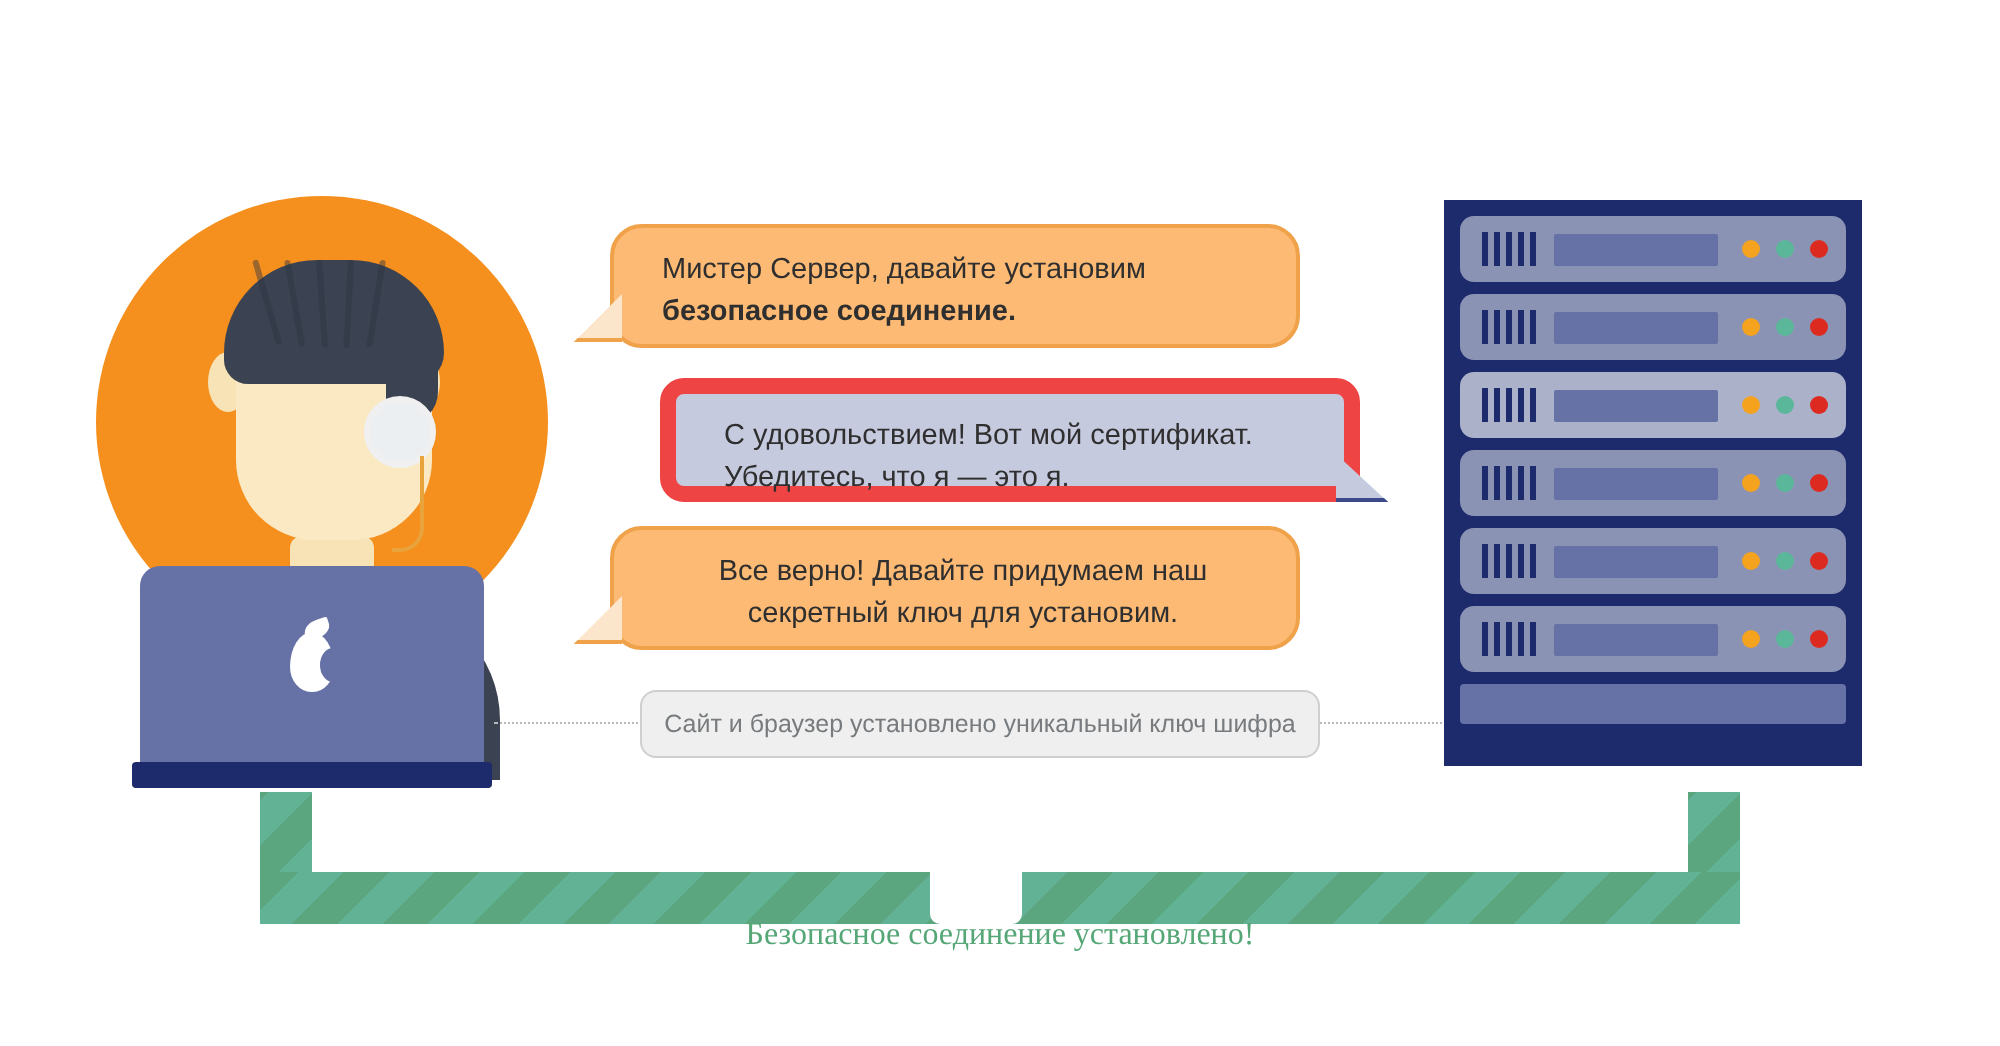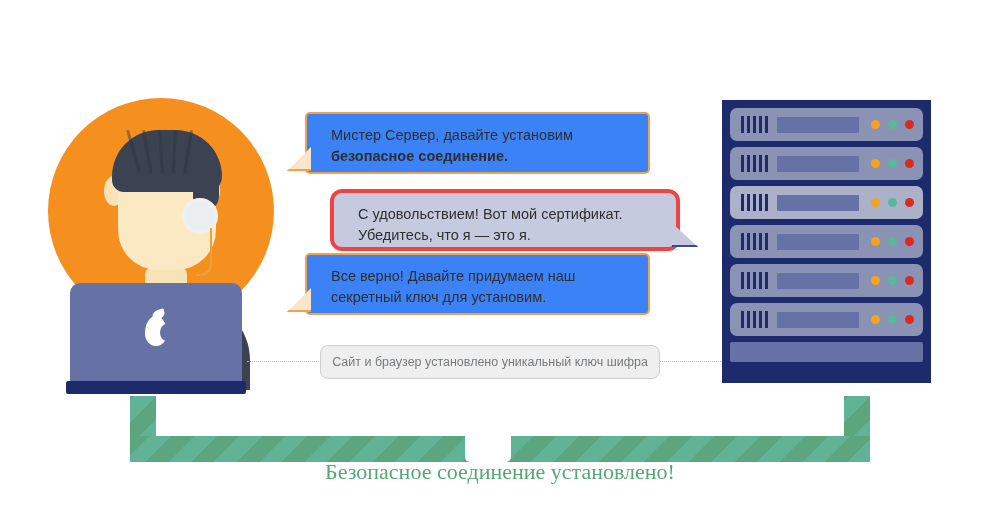--- a/index.html
+++ b/index.html
@@ -75,30 +75,30 @@
   }
   .pear-bite{position:absolute;left:160px;top:324px;width:13px;height:17px;background:#6671a5;border-radius:50%;}
   .pear-leaf{position:absolute;left:152px;top:310px;width:13px;height:9px;background:#ffffff;border-radius:60% 10% 60% 10%;transform:rotate(-18deg);}
 
   
   .bubble{position:absolute;box-sizing:border-box;}
   .bubble .txt{
     font-size:14.5px;line-height:21px;color:#2f2f2f;white-space:pre-line;
   }
   .bubble.orange{
-    background:#3b82f6;border:2px solid #f0a24a;border-radius:5px;
+    background:#fdba74;border:2px solid #f0a24a;border-radius:16px;
   }
   .bubble.orange .txt{padding:11px 16px 11px 24px;}
   .bubble.blue{
-    background:#c6cade;border:4px solid #ef4444;border-radius:12px;
+    background:#c6cade;border:8px solid #ef4444;border-radius:12px;
   }
   .bubble.blue .txt{padding:11px 16px 11px 24px;}
   .b1{left:305px;top:112px;width:345px;height:62px;}
   .b2{left:330px;top:189px;width:350px;height:62px;}
-  .b3{left:305px;top:253px;width:345px;height:62px;}
+  .b3{left:305px;top:263px;width:345px;height:62px;text-align:center;}
   .bold{font-weight:bold;text-align:center;}
 
   .tail-o{
     position:absolute;left:-20px;top:33px;width:22px;height:22px;
     background:#fbe6cb;border-left:2px solid #f0a24a;border-bottom:2px solid #f0a24a;
     clip-path:polygon(0 100%,100% 0,100% 100%);
   }
   .tail-b{
     position:absolute;right:-22px;top:30px;width:24px;height:22px;
     background:#c6cade;border-right:2px solid #3c4a8c;border-bottom:2px solid #3c4a8c;
@@ -159,21 +159,21 @@
   .lock-shackle{
     position:absolute;left:18px;top:0;width:30px;height:42px;
     box-sizing:border-box;
     border:8px solid #ffffff;border-bottom:none;
     border-radius:16px 16px 0 0;
   }
 
   .caption{
     position:absolute;left:0;top:459px;width:1000px;text-align:center;
     font-family:"Liberation Serif","DejaVu Serif",serif;
-    font-size:22px;color:#56a777;
+    font-size:16px;color:#56a777;
   }
 </style>
 </head>
 <body>
 
 <div class="stage">
 
   <div class="avatar-wrap">
     <div class="avatar-circle"></div>
     <div class="ear l"></div>

